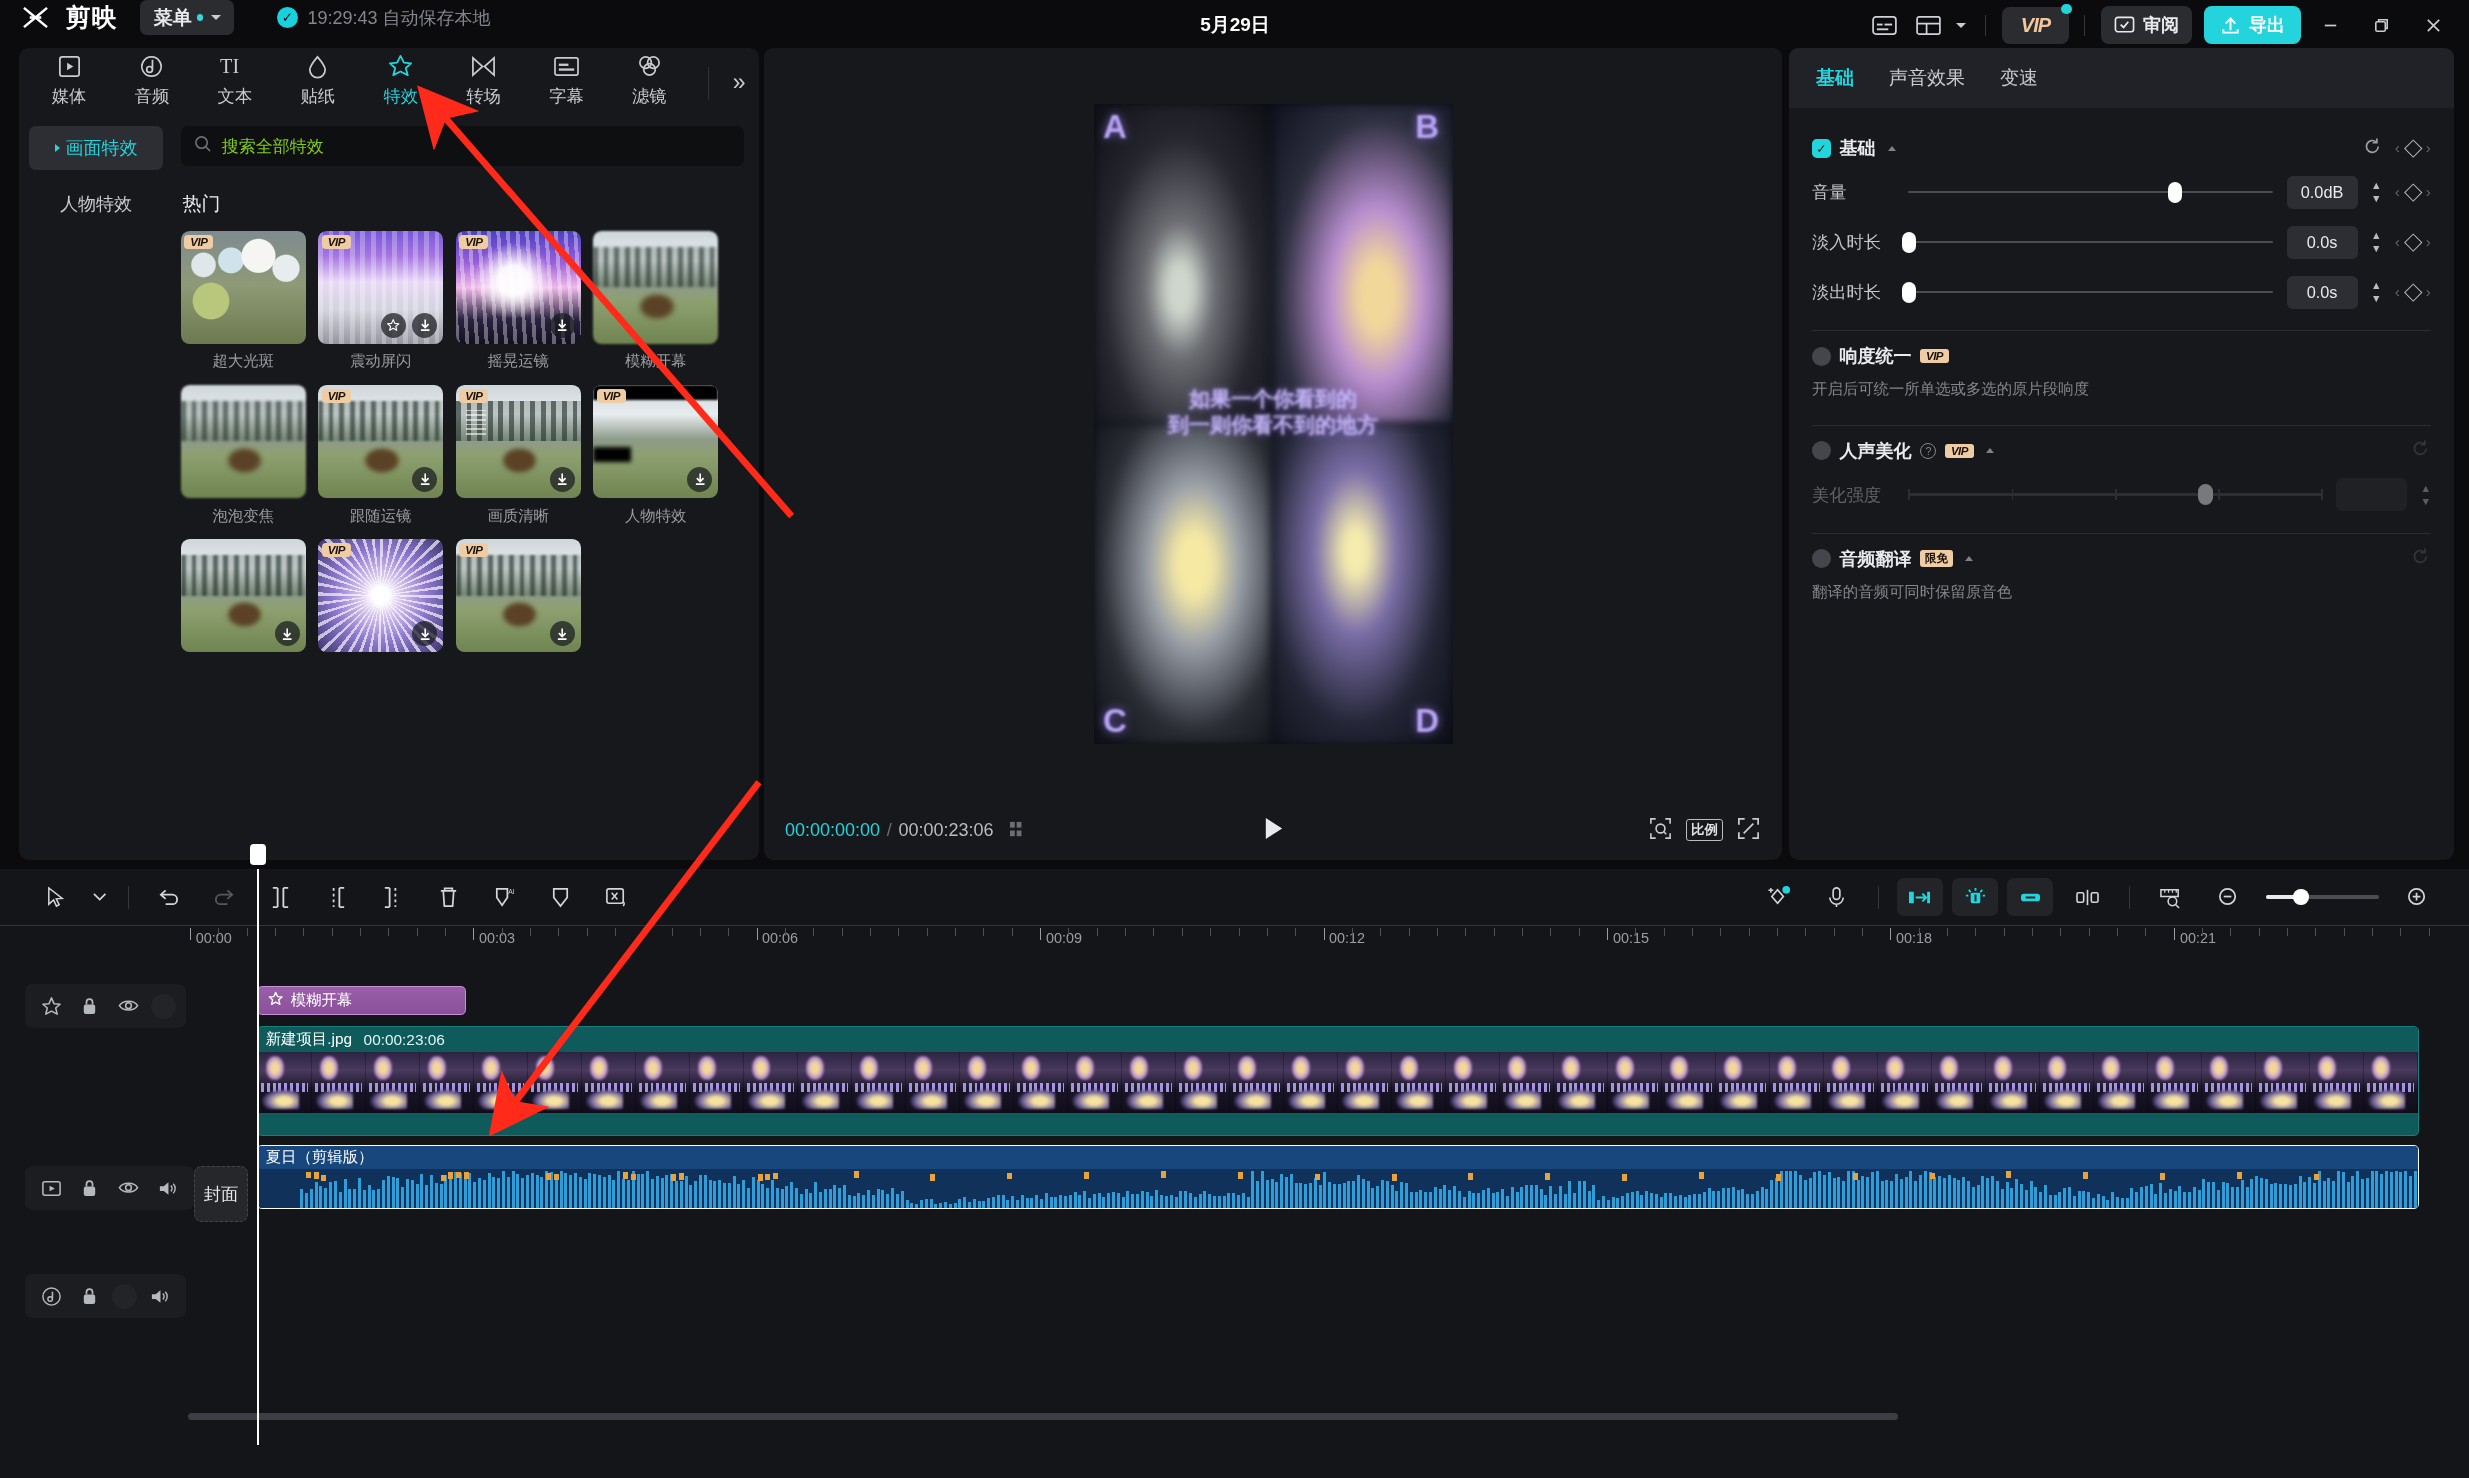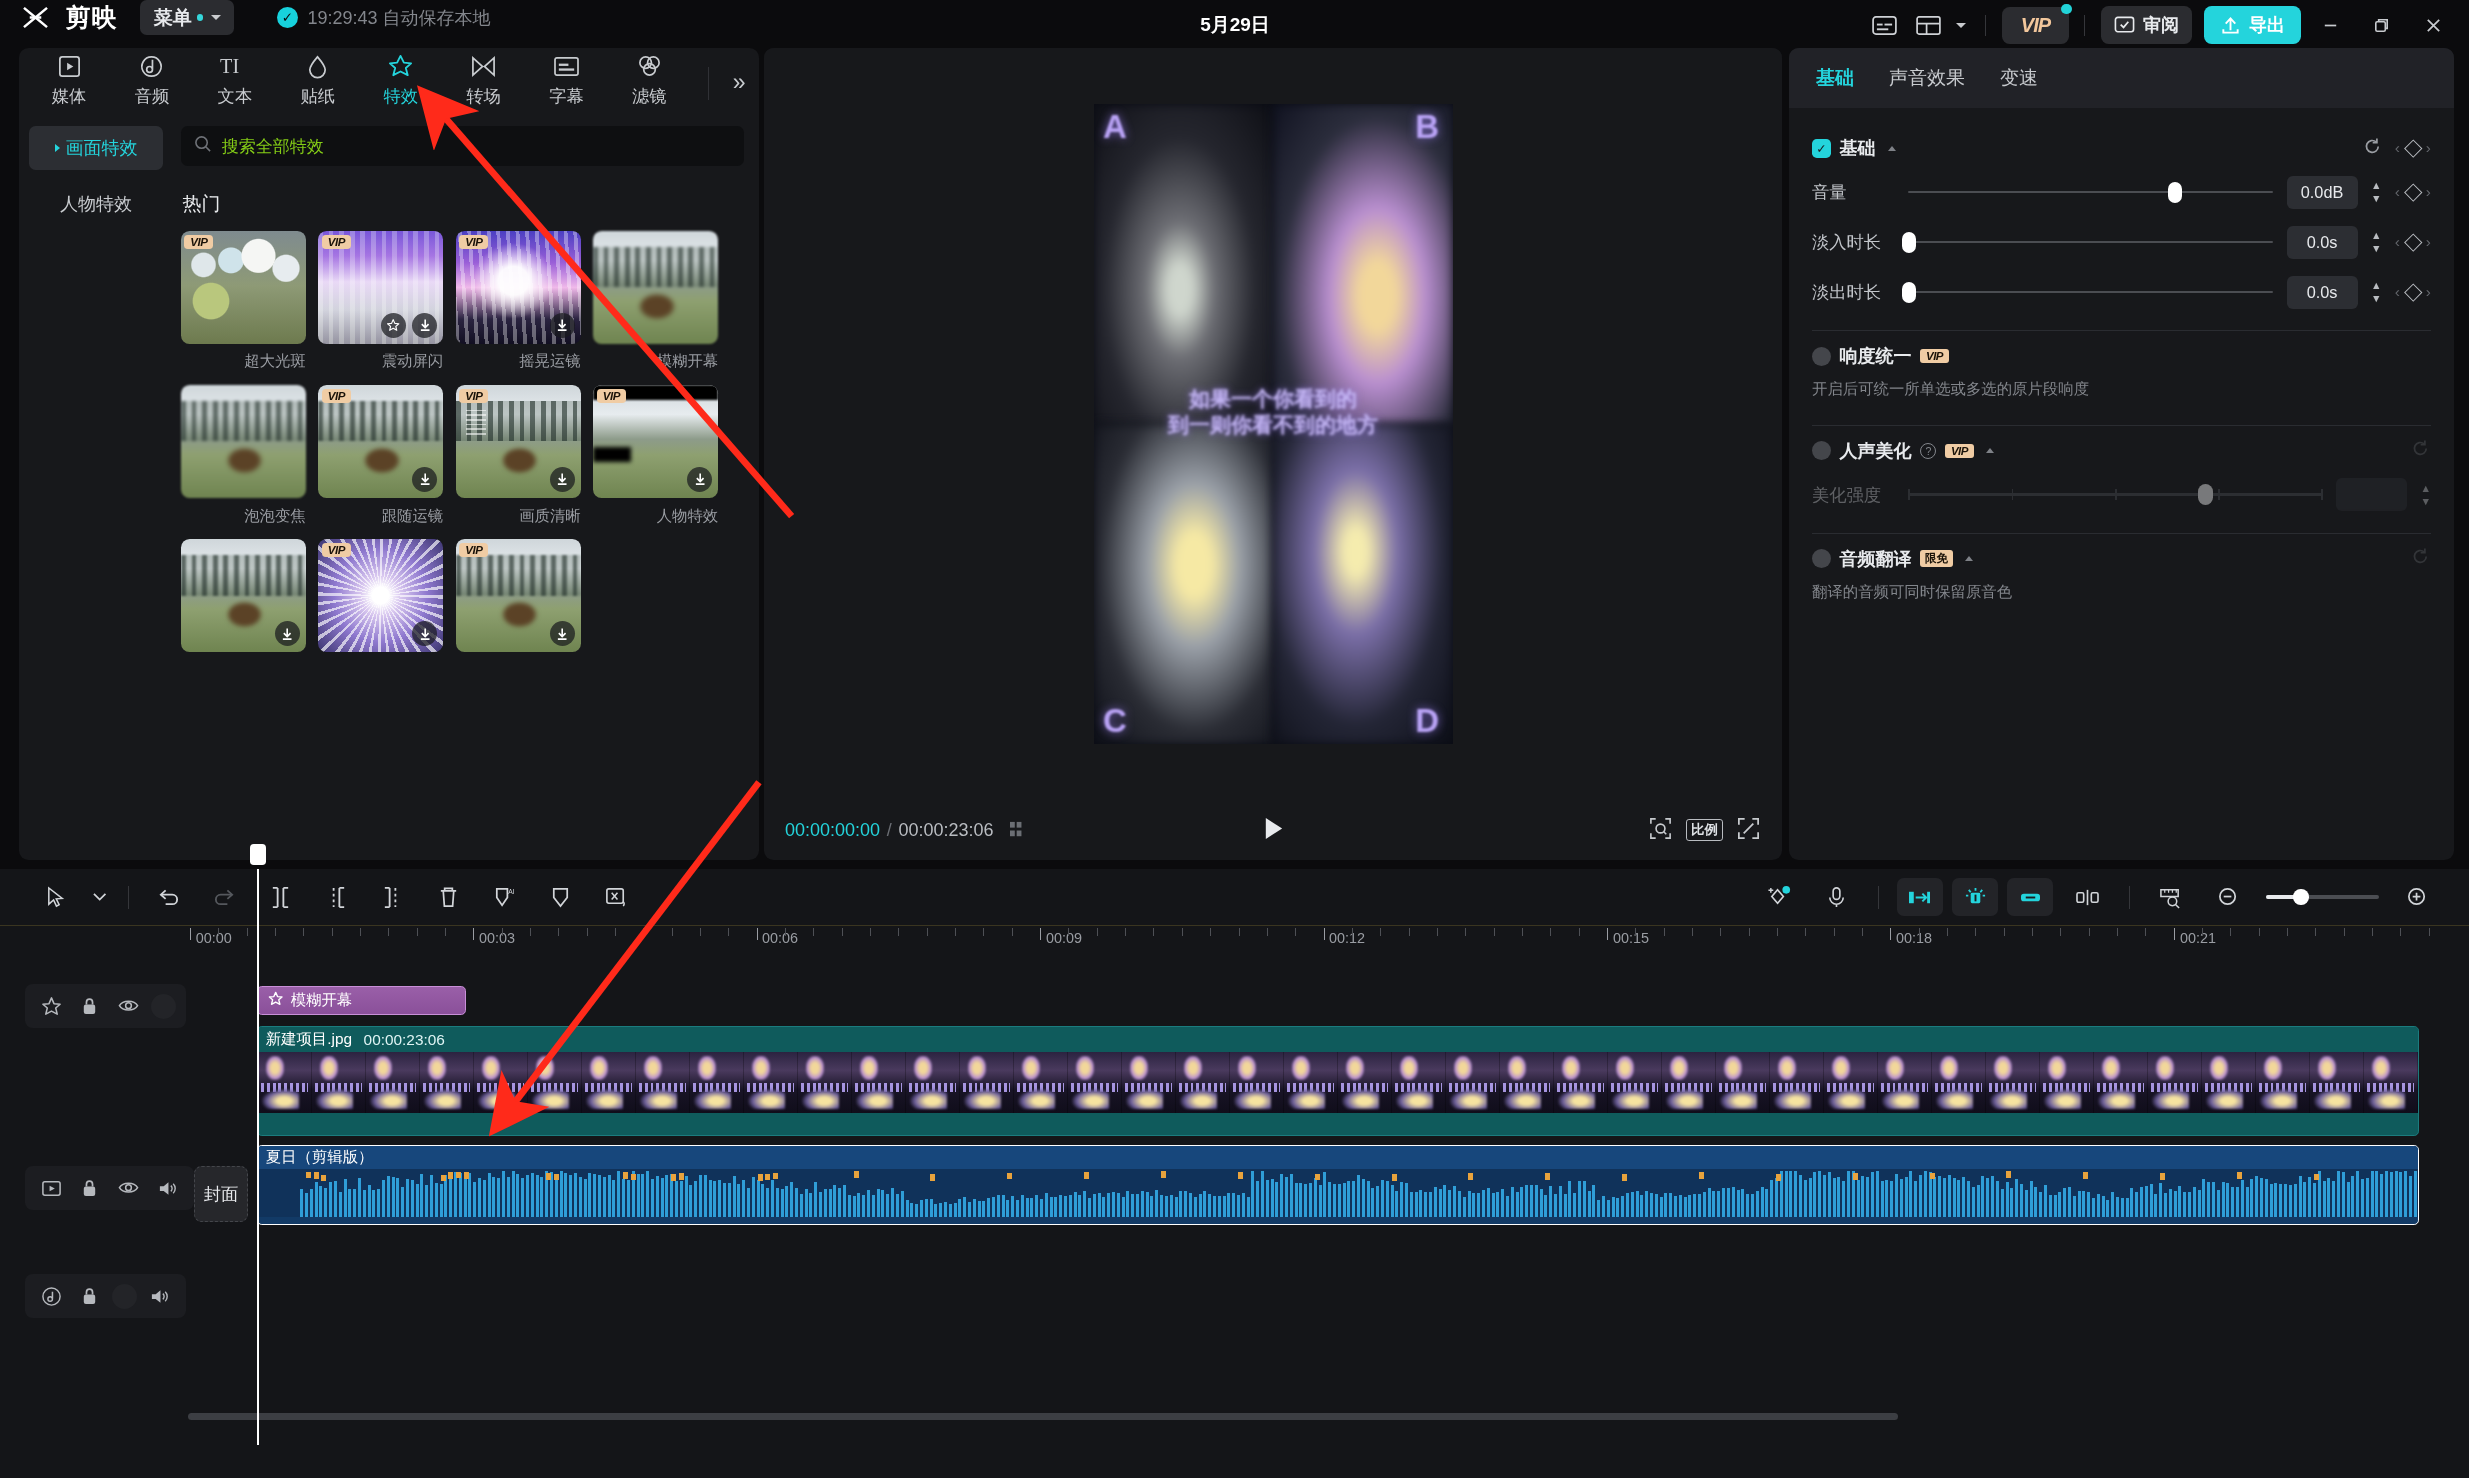--- a/index.html
+++ b/index.html
@@ -105,21 +105,21 @@
     height: 40px; background: #0e0f11; border-radius: 6.7px;
     display: flex; align-items: center; gap: 9.6px; padding: 0 13.4px;
   }
   .search-ph { font-size: 17px; color: #84cc16; }
   .sec-title { font-size: 19px; color: #e8eaed; margin: 25px 0 13.4px 1.9px; }
   .eff-grid { display: flex; flex-wrap: wrap; gap: 12.5px 12.5px; }
   .eff-item { width: 125px; }
   .eff-thumb {
     width: 125px; height: 113px; border-radius: 8.6px; position: relative; overflow: hidden;
   }
-  .eff-name { font-size: 15.4px; color: #9a9da3; margin-top: 7.7px; text-align: right; }
+  .eff-name { font-size: 15.4px; color: #9a9da3; margin-top: 7.7px; text-align: center; }
   .vip-tag {
     position: absolute; left: 3.8px; top: 3.8px; background: #f0cca4; color: #1a1208;
     font-size: 11.5px; font-weight: 800; font-style: italic; border-radius: 3.8px;
     padding: 1px 5.8px; letter-spacing: -0.5px; z-index: 3;
   }
   .dl-btn {
     position: absolute; right: 5.8px; bottom: 5.8px; width: 25px; height: 25px;
     border-radius: 50%; background: rgba(25,27,30,.72);
     display:flex;align-items:center;justify-content:center; z-index:3;
   }
@@ -1323,21 +1323,21 @@
               </span>
               <span class="cv-frame">
                 <i></i>
               </span>
               <span class="cv-frame">
                 <i></i>
               </span>
             </div>
         </div>
 
-        <div class="clip-audio" style="left:69px; top:188px; width:2162px; height:80px;">
+        <div class="clip-audio" style="left:69px; top:188px; width:2162px; height:64px;">
           <div class="ca-head">
             <span class="ca-name">夏日（剪辑版）</span>
           </div>
           <div class="ca-wave" id="audio-wave">
               <span class="wbar" style="left: 42px; height: 28px;"></span>
               <span class="wbar" style="left: 47px; height: 24.4px;"></span>
               <span class="wbar" style="left: 52px; height: 28px;"></span>
               <span class="wbar" style="left: 57px; height: 35px;"></span>
               <span class="wbar" style="left: 61px; height: 31px;"></span>
               <span class="wbar" style="left: 66px; height: 29.5px;"></span>

